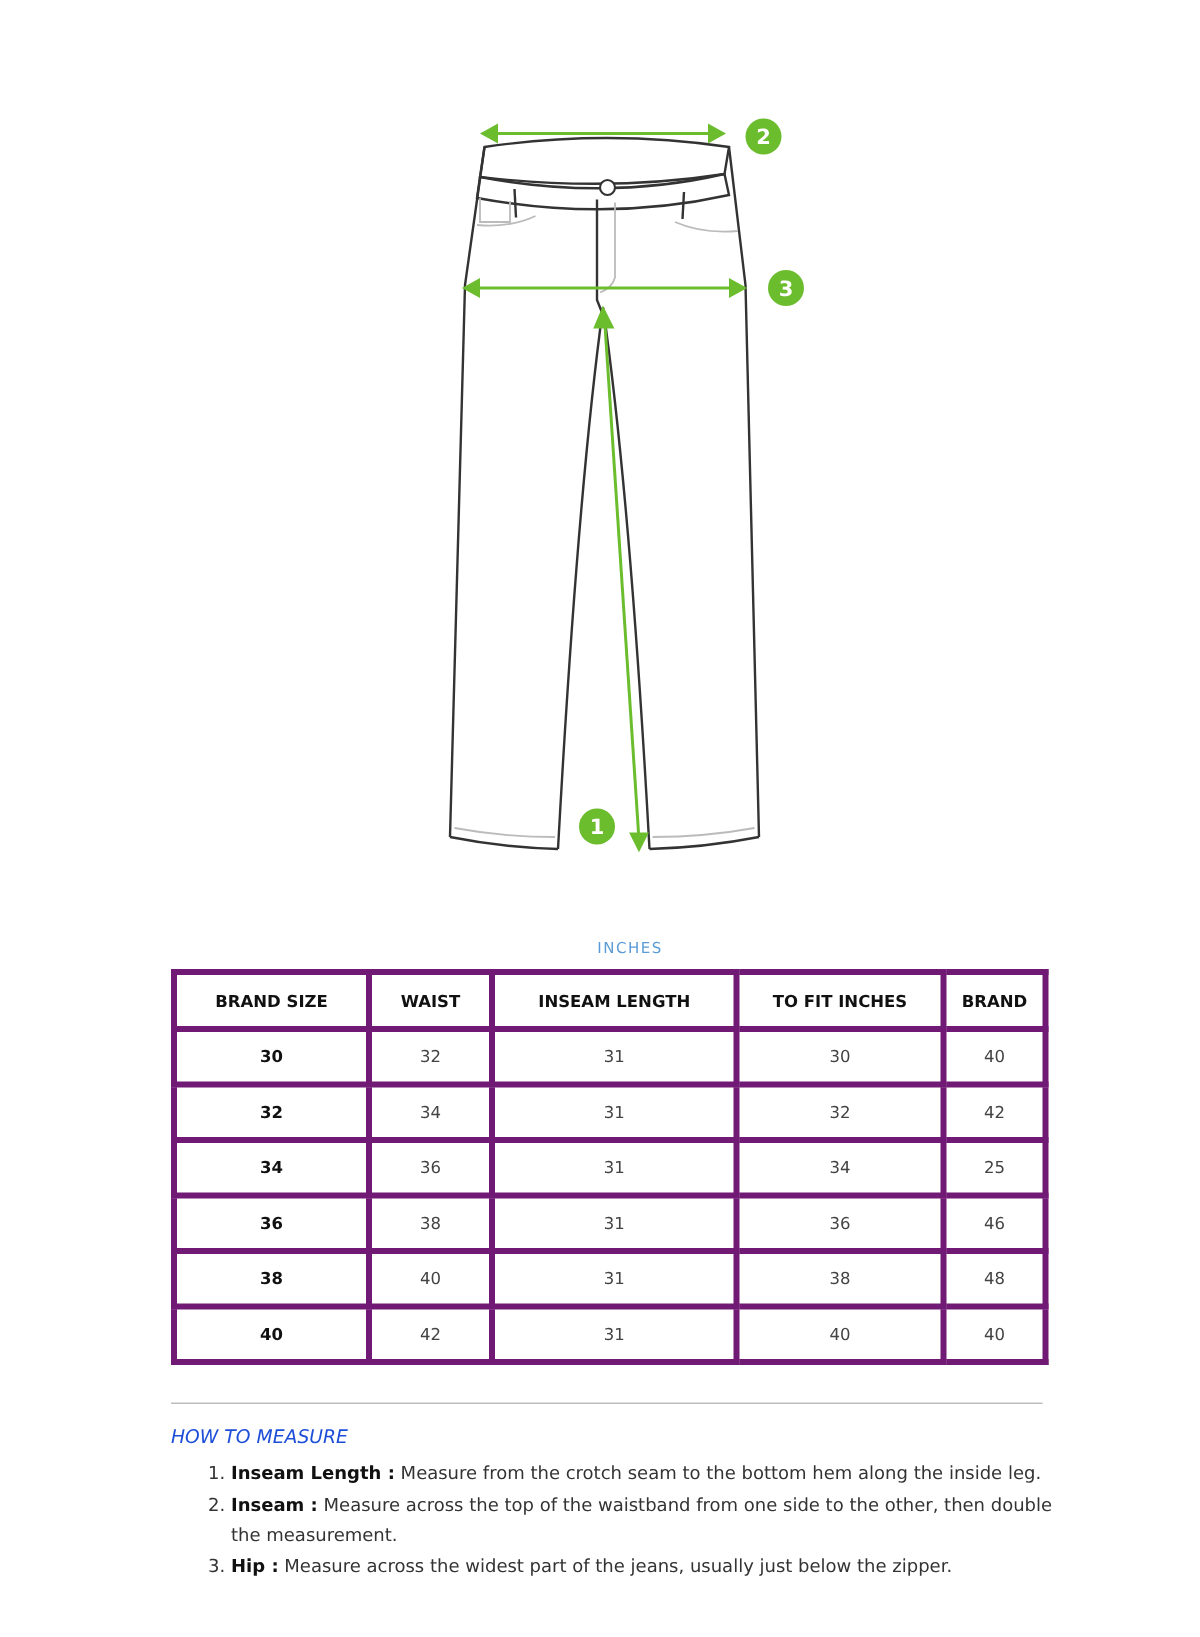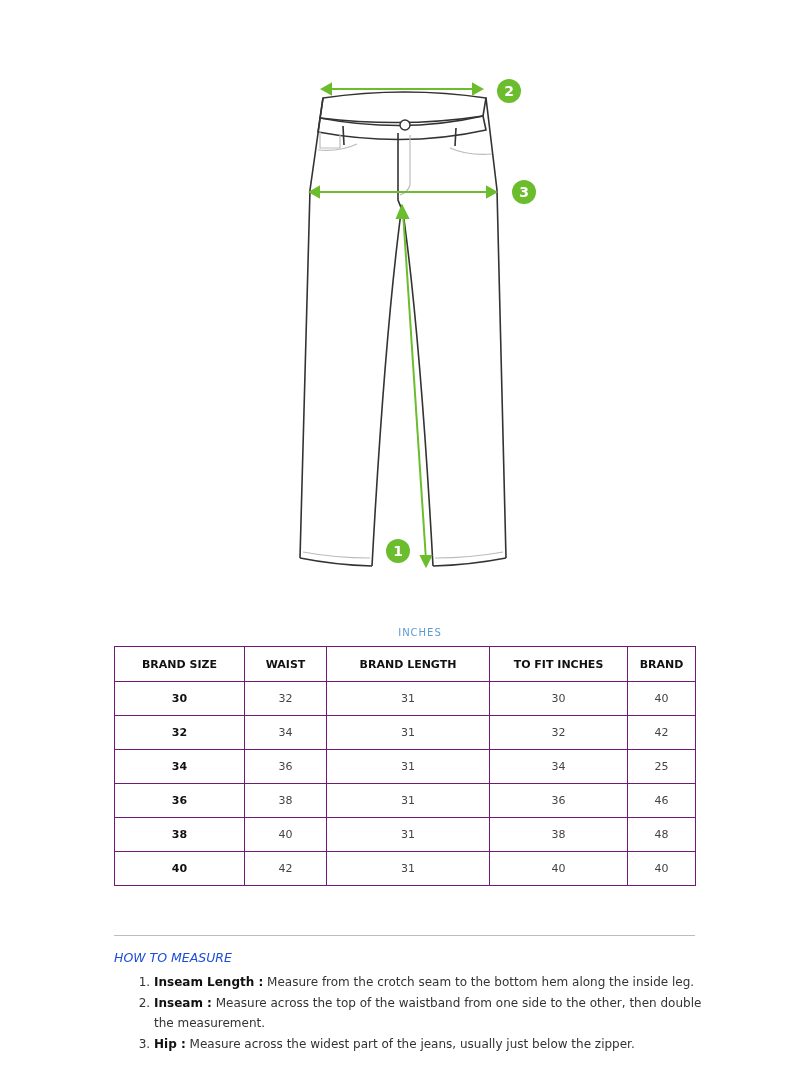--- a/index.html
+++ b/index.html
@@ -1,20 +1,20 @@
 <!DOCTYPE html>
 <html><head>
 <meta charset="utf-8">
 <style>
   html,body{margin:0;padding:0;background:#fff;}
   body{width:800px;height:1091px;position:relative;font-family:"DejaVu Sans",sans-serif;color:#222;overflow:hidden;}
   .diagram{position:absolute;left:0;top:0;width:800px;height:600px;}
   .unit{position:absolute;top:627px;left:0;width:840px;text-align:center;font-size:10px;letter-spacing:1px;color:#5b9bd5;}
   table.size{position:absolute;left:114px;top:646px;width:581px;border-collapse:collapse;table-layout:fixed;}
-  table.size th,table.size td{border:1px solid #701a75;text-align:center;height:33px;padding:0;font-size:11px;}
+  table.size th,table.size td{border:4px solid #701a75;text-align:center;height:33px;padding:0;font-size:11px;}
   table.size th{font-weight:bold;color:#111;height:34px;}
   table.size td{color:#444;}
   table.size td.b{font-weight:bold;color:#111;}
   .rule{position:absolute;left:114px;top:935px;width:581px;height:1px;background:#bdbdbd;}
   .how{position:absolute;left:114px;top:950px;font-size:12.5px;font-style:italic;color:#1d4ed8;}
   ol.steps{position:absolute;left:140px;top:972px;width:570px;margin:0;padding:0 0 0 14px;font-size:12px;line-height:20px;color:#333;}
   ol.steps li{margin-bottom:1px;}
   ol.steps li b{color:#111;}
 </style>
 </head>
@@ -83,21 +83,21 @@
     <col style="width:130px">
       <col style="width:82px">
       <col style="width:163px">
       <col style="width:138px">
       <col style="width:68px">
   </colgroup>
   <thead>
     <tr>
       <th>BRAND SIZE</th>
       <th>WAIST</th>
-      <th>BRAND LENGTH</th>
+      <th>INSEAM LENGTH</th>
       <th>TO FIT INCHES</th>
       <th>BRAND</th>
     </tr>
   </thead>
   <tbody>
     <tr>
       <td class="b">30</td>
       <td>32</td>
       <td>31</td>
       <td>30</td>

